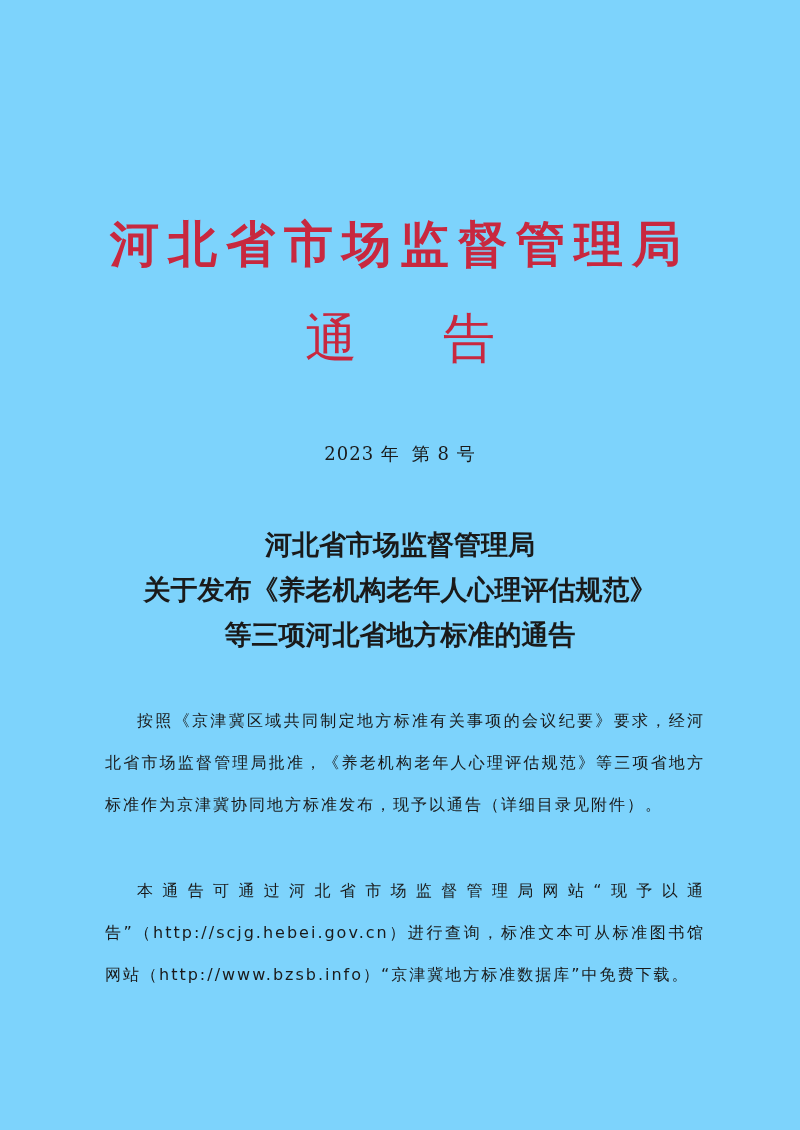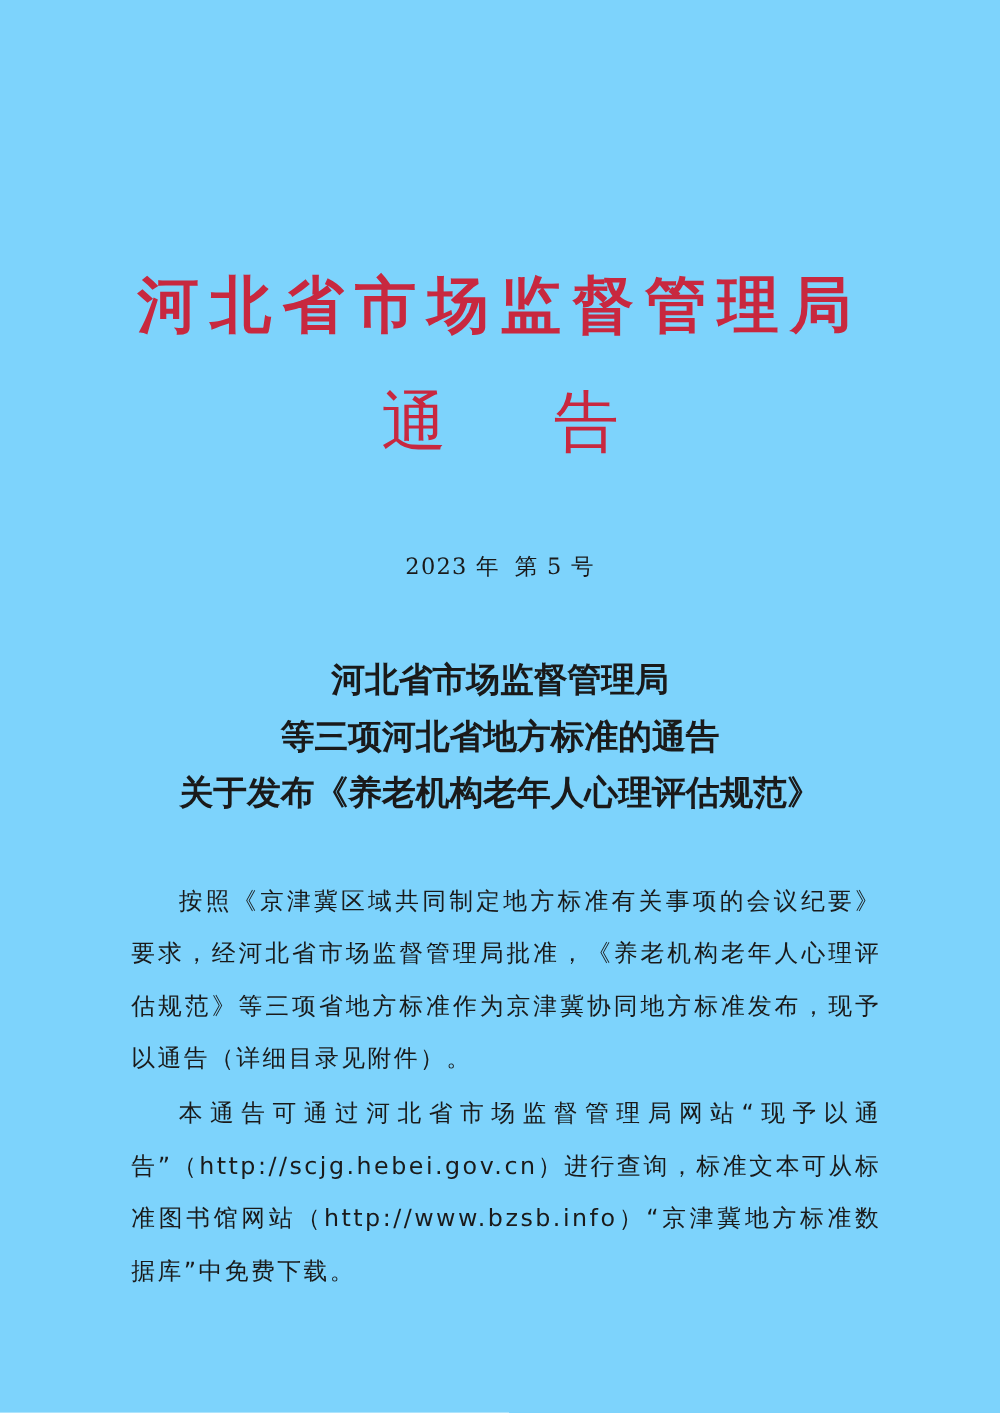--- a/index.html
+++ b/index.html
@@ -73,21 +73,21 @@
       font-size: 27px;
       line-height: 45px;
       color: #1a1a1a;
     }
     .title-block div { white-space: nowrap; }
     .body-text {
       position: absolute;
       left: 105px;
       width: 600px;
       font-family: "DejaVu Sans", "Liberation Sans", sans-serif;
-      font-size: 19px;
+      font-size: 16px;
       line-height: 42px;
       letter-spacing: 2px;
       color: #1a1a1a;
       text-align: justify;
     }
     .body-text p {
       margin: 0;
       text-indent: 2em;
     }
     .para-1 { top: 700px; }
@@ -98,27 +98,27 @@
 
 <div class="page">
 
   <div class="agency-header">河北省市场监督管理局</div>
 
   <div class="doc-type">
     <span>通</span><span class="gap"></span><span>告</span>
   </div>
 
   <div class="doc-number">
-    <span>2023 年</span><span>第 5 号</span>
+    <span>2023 年</span><span>第 8 号</span>
   </div>
 
   <div class="title-block">
     <div>河北省市场监督管理局</div>
+    <div>关于发布《养老机构老年人心理评估规范》</div>
     <div>等三项河北省地方标准的通告</div>
-    <div>关于发布《养老机构老年人心理评估规范》</div>
   </div>
 
   <div class="body-text para-1">
     <p>按照《京津冀区域共同制定地方标准有关事项的会议纪要》要求，经河北省市场监督管理局批准，《养老机构老年人心理评估规范》等三项省地方标准作为京津冀协同地方标准发布，现予以通告（详细目录见附件）。</p>
   </div>
 
   <div class="body-text para-2">
     <p>本通告可通过河北省市场监督管理局网站“现予以通告”（http://scjg.hebei.gov.cn）进行查询，标准文本可从标准图书馆网站（http://www.bzsb.info）“京津冀地方标准数据库”中免费下载。</p>
   </div>
 

